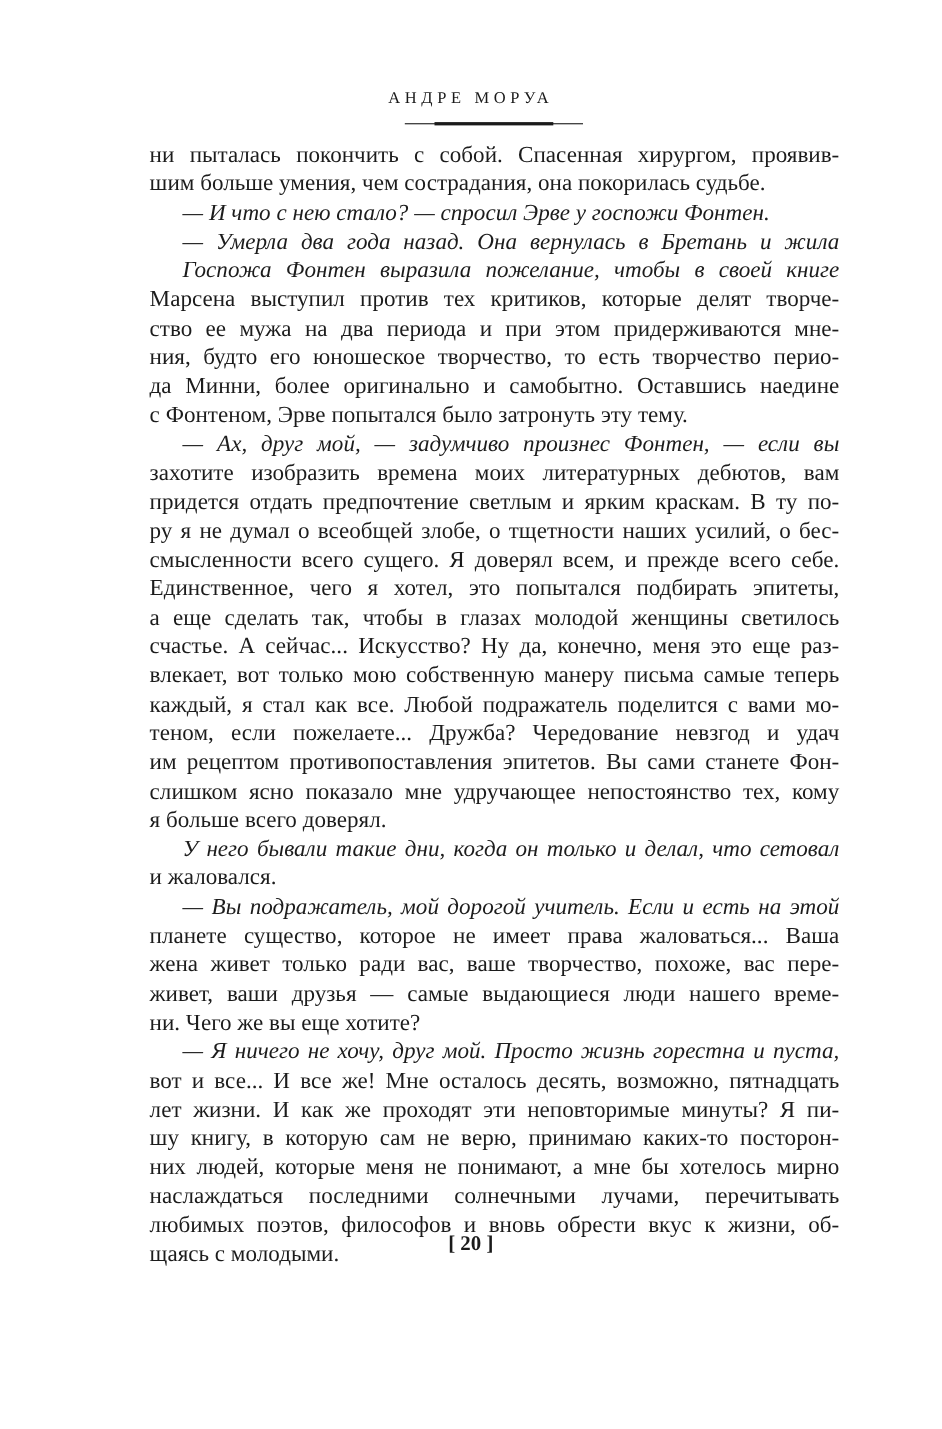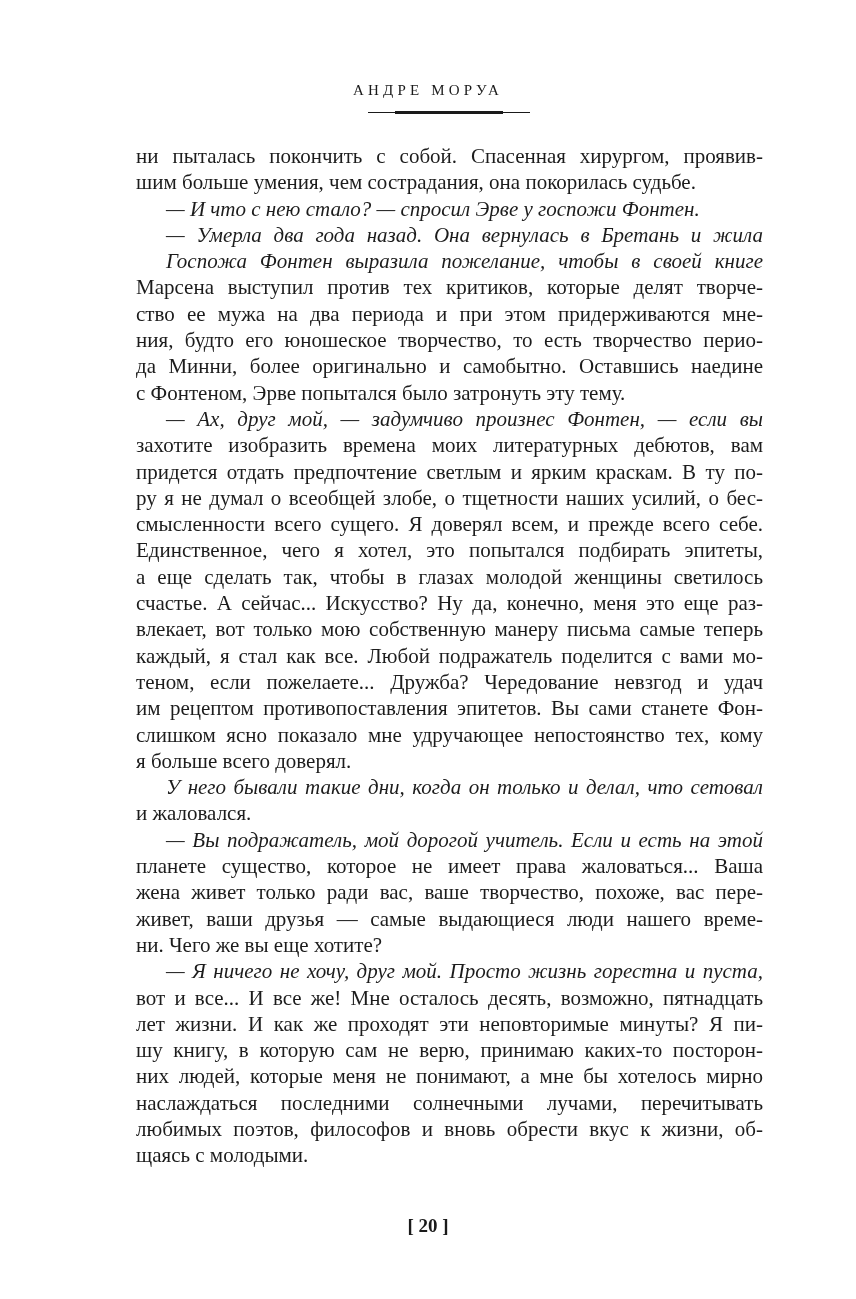--- a/index.html
+++ b/index.html
@@ -12,30 +12,30 @@
   }
   .head-rule-thin {
     position: absolute; left: 368px; width: 162px; top: 112px; height: 1px; background: #1a1a1a;
   }
   .head-rule-thick {
     position: absolute; left: 395px; width: 108px; top: 111px; height: 3px; background: #1a1a1a;
   }
   .body-text {
     position: absolute; left: 136px; top: 127px; width: 627px;
     font-family: "Liberation Serif", "DejaVu Serif", serif;
-    font-size: 21px; line-height: 26.3px; color: #1c1c1c; margin-top: 16px;
+    font-size: 21px; line-height: 26.3px; color: #1c1c1c;
   }
   .line {
     display: block; white-space: nowrap; text-align: justify; text-align-last: justify;
     height: 26.3px; overflow: visible;
   }
   .line.indent { padding-left: 30px; font-style: italic; }
   .line.last { text-align-last: left; }
   .folio {
-    position: absolute; left: 0; width: 856px; top: 1215px; text-align: center;
+    position: absolute; left: 0; width: 856px; top: 1120px; text-align: center;
     font-family: "Liberation Serif", "DejaVu Serif", serif;
     font-weight: bold; font-size: 19px; color: #1a1a1a;
   }
 </style>
 </head>
 <body>
 
 <div class="page">
   <div class="running-head">АНДРЕ МОРУА</div>
   <div class="head-rule-thin"></div>

